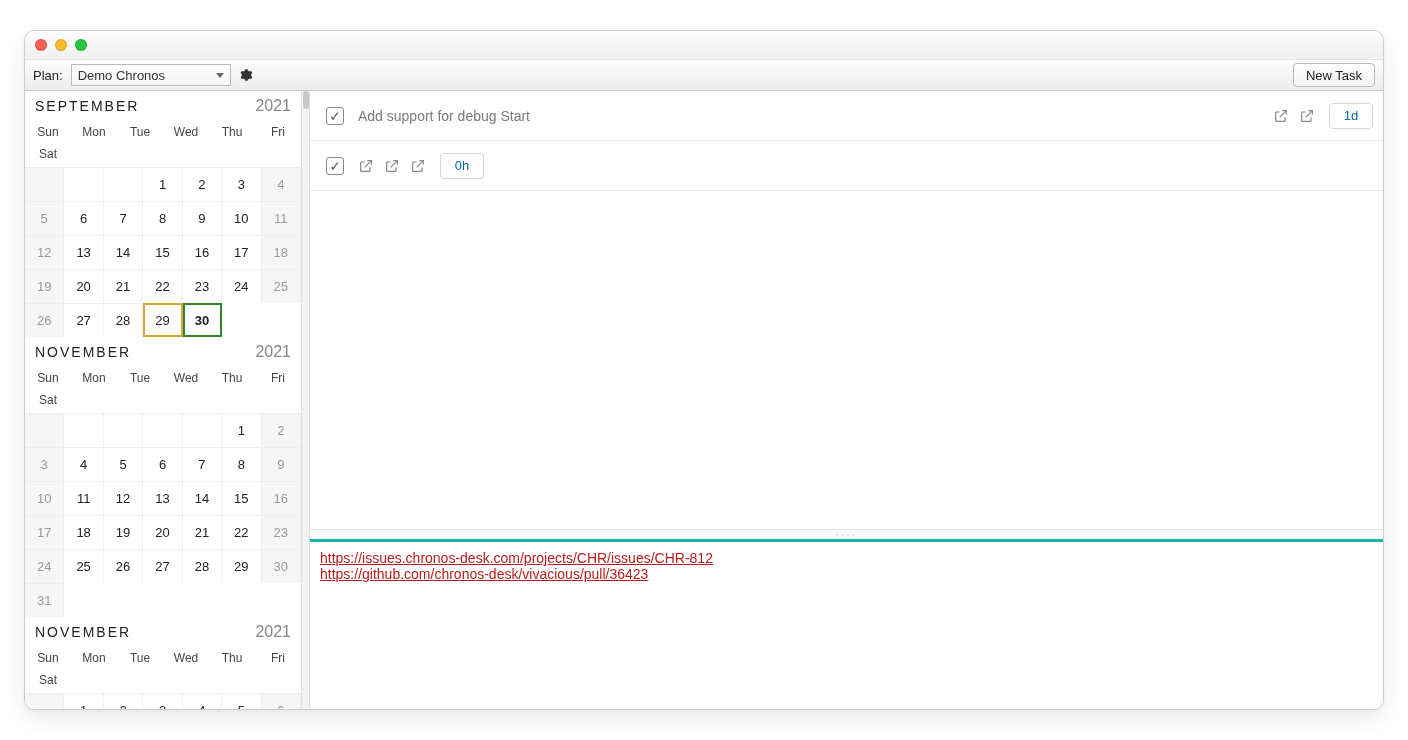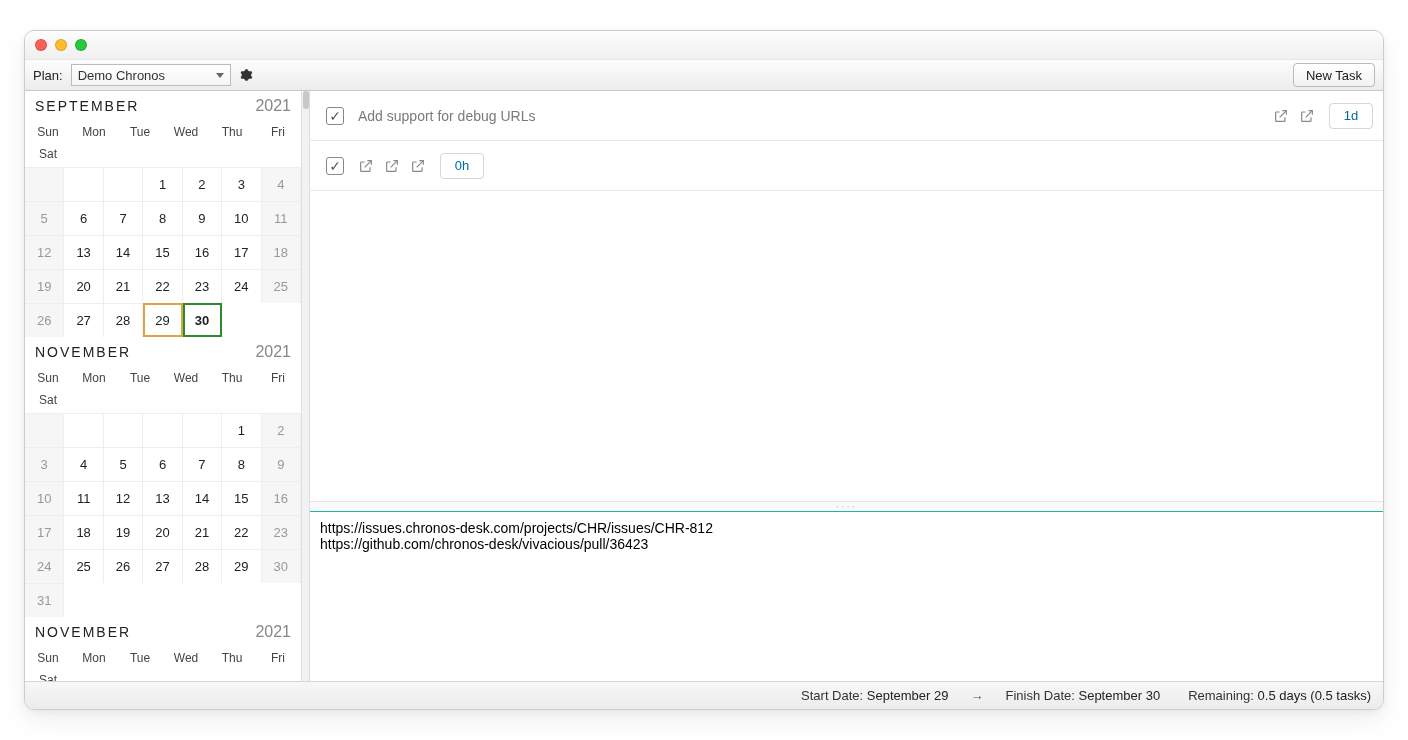--- a/index.html
+++ b/index.html
@@ -274,27 +274,28 @@
     justify-content:center;
     font-size:10px;
     color:#bbb;
     letter-spacing:2px;
     cursor:row-resize;
   }
 
   
   .notes {
     flex:0 0 170px;
-    border-top:1px solid #14b8a6;
+    border-top:3px solid #14b8a6;
     padding:8px 10px;
     font-size:14px;
-    color:#000000;
+    color:#b91c1c;
     font-family:inherit;
     overflow:auto;
     white-space:pre-wrap;
+    text-decoration:underline;
   }
 
   
   .statusbar {
     height:28px;
     background:linear-gradient(#f7f7f7,#ececec);
     border-top:1px solid #d6d6d6;
     display:flex;
     align-items:center;
     justify-content:flex-end;
@@ -473,21 +474,21 @@
     </div>
 
     <div class="content">
 
       <div class="task-list" id="task-list">
           <div class="task-row completed">
             <div class="task-leftpad"></div>
             <div class="task-check">
               <span class="check-icon">✓</span>
             </div>
-            <div class="task-title">Add support for debug URLs</div>
+            <div class="task-title">Add support for debug Start</div>
             <div class="task-icons">
               <span class="ext-link">
                 <svg viewBox="0 0 24 24">
                   <path d="M14 4h6v6"></path>
                   <path d="M20 4L10 14"></path>
                   <path d="M18 14v5a1 1 0 01-1 1H5a1 1 0 01-1-1V7a1 1 0 011-1h5"></path>
                 </svg>
               </span>
               <span class="ext-link">
                 <svg viewBox="0 0 24 24">
@@ -534,29 +535,14 @@
       <div class="task-spacer"></div>
 
       <div class="h-splitter">····</div>
 
       <div class="notes" id="notes-area">https://issues.chronos-desk.com/projects/CHR/issues/CHR-812
 https://github.com/chronos-desk/vivacious/pull/36423</div>
 
     </div>
   </div>
 
-  <div class="statusbar">
-    <span>
-      <span class="label">Start Date:</span>
-      <span>September 29</span>
-    </span>
-    <span class="arrow">→</span>
-    <span>
-      <span class="label">Finish Date:</span>
-      <span>September 30</span>
-    </span>
-    <span class="remaining">
-      <span class="label">Remaining:</span>
-      <span>0.5 days (0.5 tasks)</span>
-    </span>
-  </div>
 
 </div>
 
 </body></html>

